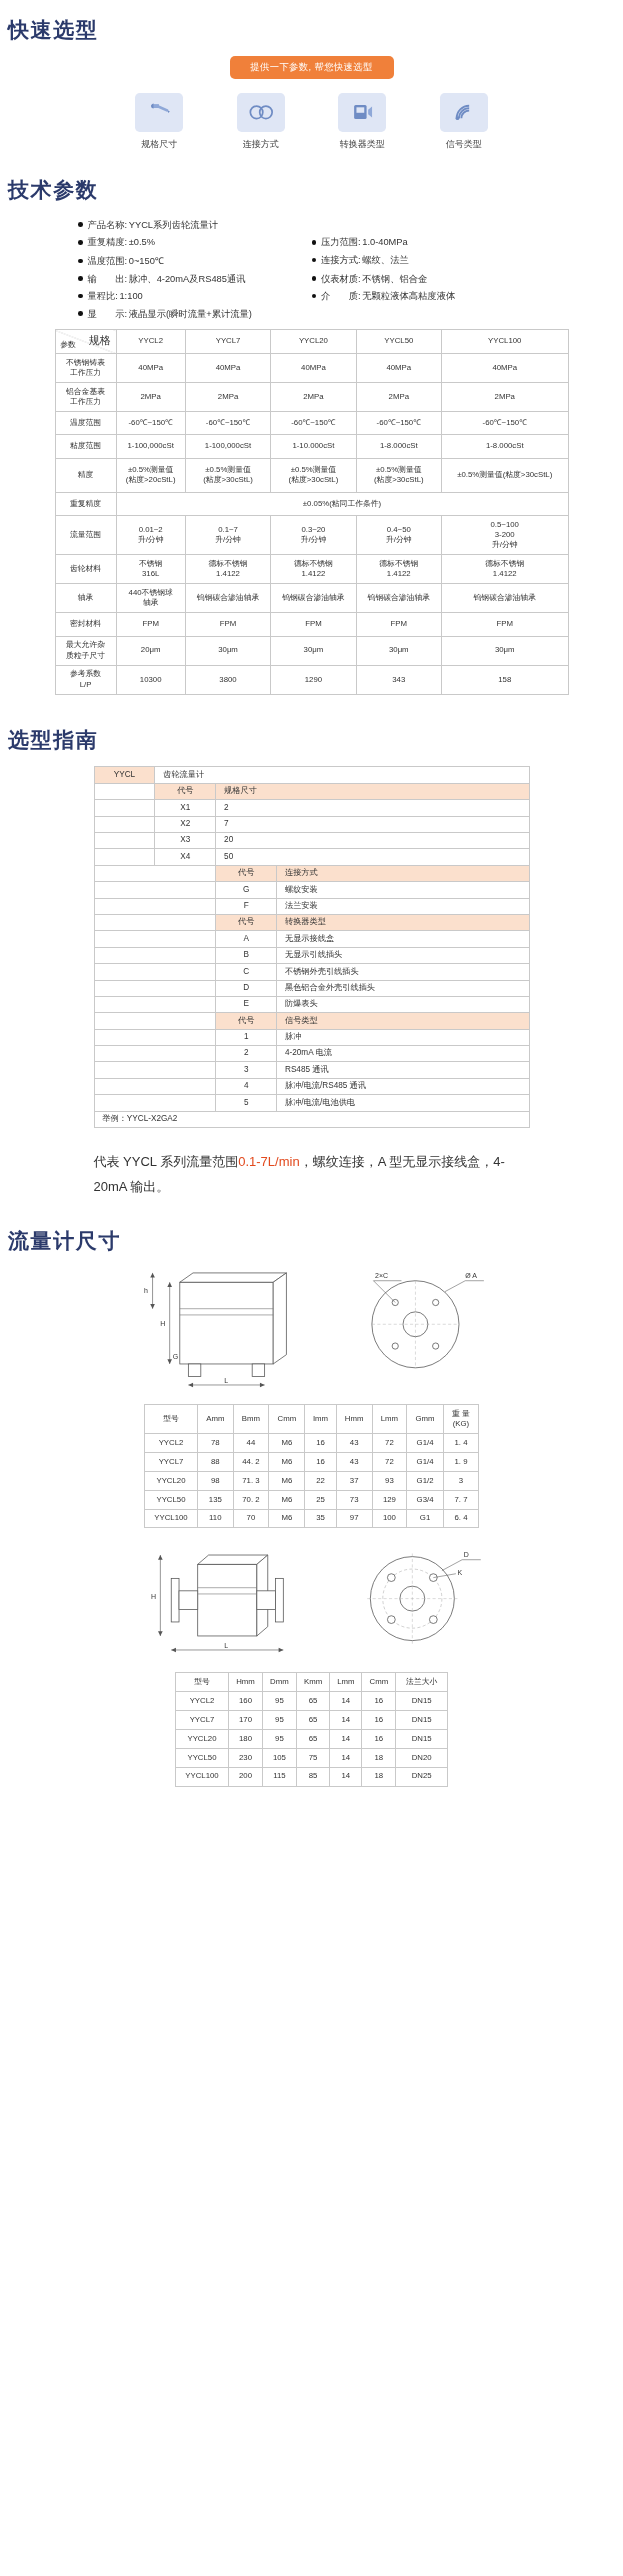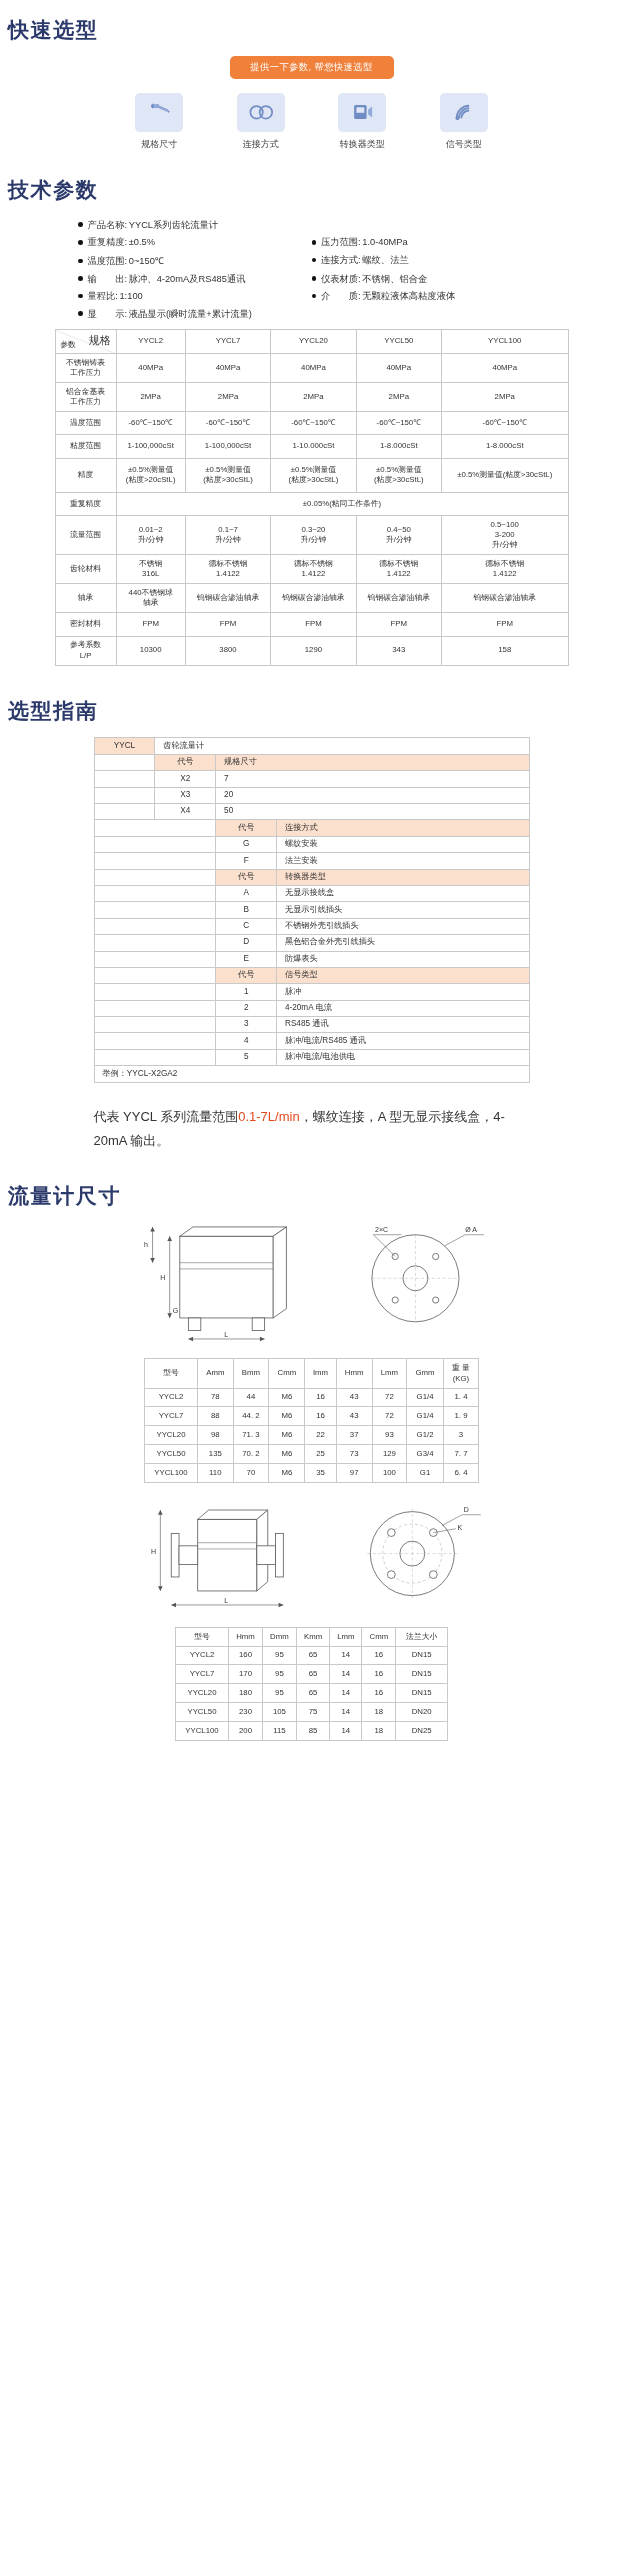--- a/index.html
+++ b/index.html
@@ -413,20 +413,31 @@
 
       <tr>
         <td class="lab">密封材料</td>
         <td>FPM</td>
         <td>FPM</td>
         <td>FPM</td>
         <td>FPM</td>
         <td>FPM</td>
       </tr>
 
+      <tr>
+        <td class="lab">
+          <span>最大允许杂</span><br>
+          <span>质粒子尺寸</span>
+        </td>
+        <td>20μm</td>
+        <td>30μm</td>
+        <td>30μm</td>
+        <td>30μm</td>
+        <td>30μm</td>
+      </tr>
 
       <tr>
         <td class="lab">
           <span>参考系数</span><br>
           <span>L/P</span>
         </td>
         <td>10300</td>
         <td>3800</td>
         <td>1290</td>
         <td>343</td>
@@ -450,20 +461,25 @@
       <tbody>
       <tr>
         <td class="hdr-orange">YYCL</td>
         <td colspan="3" class="l">齿轮流量计</td>
       </tr>
 
       <tr>
         <td></td>
         <td class="hdr-orange">代号</td>
         <td colspan="2" class="l hdr-orange">规格尺寸</td>
+      </tr>
+      <tr>
+        <td></td>
+        <td>X1</td>
+        <td colspan="2" class="l">2</td>
       </tr>
       <tr>
         <td></td>
         <td>X2</td>
         <td colspan="2" class="l">7</td>
       </tr>
       <tr>
         <td></td>
         <td>X3</td>
         <td colspan="2" class="l">20</td>

